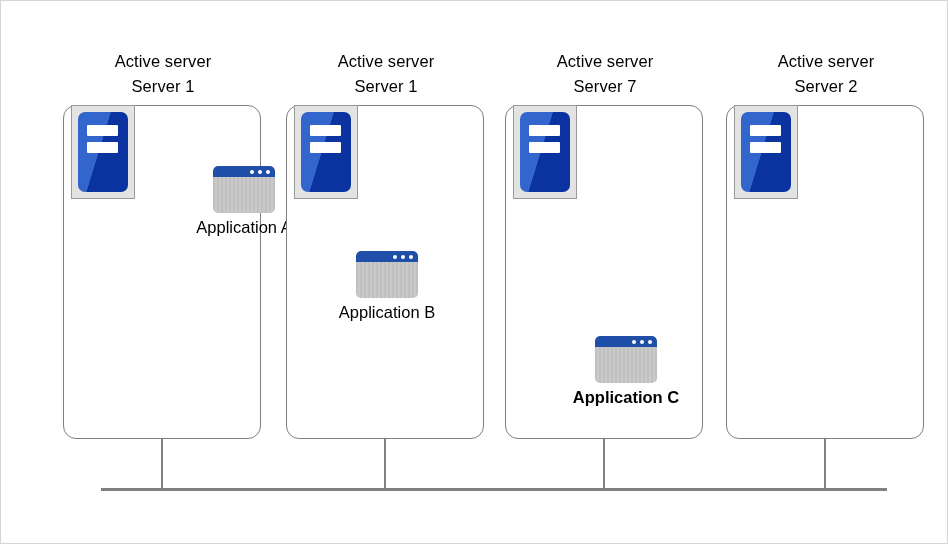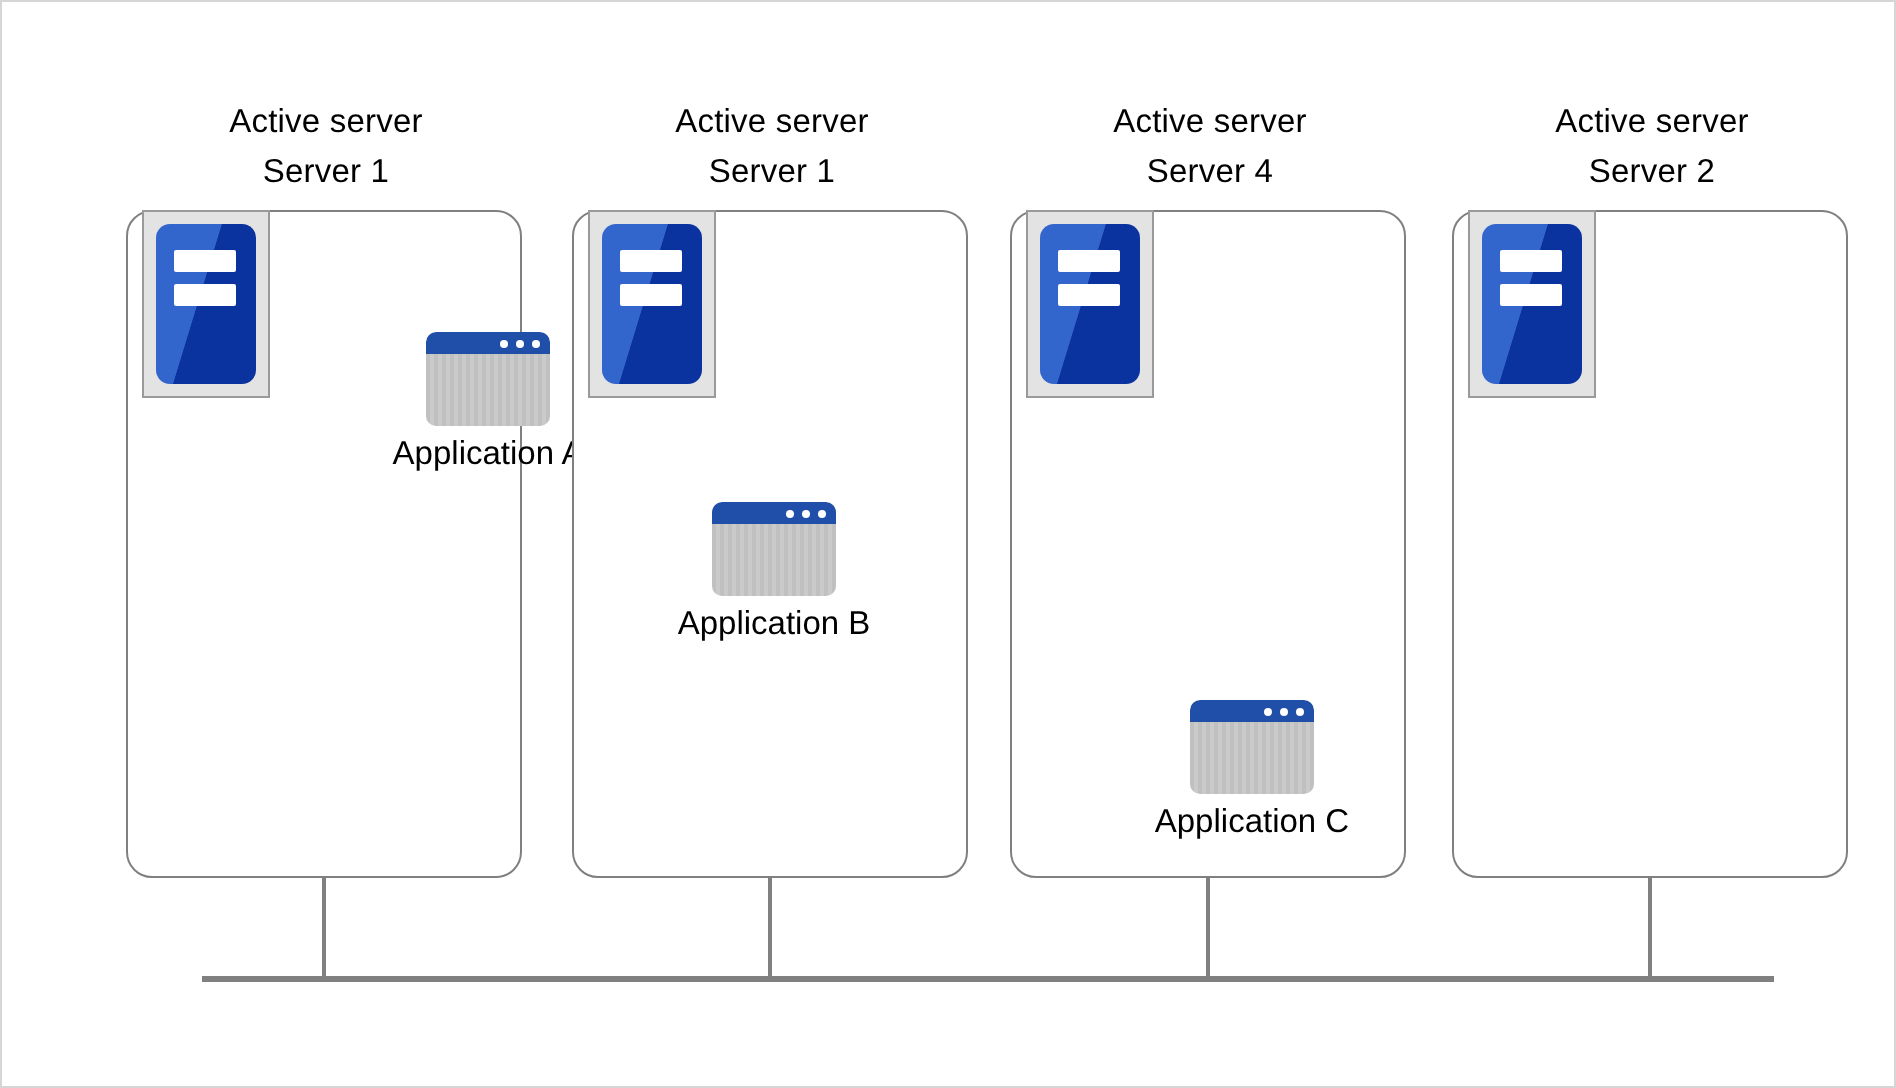--- a/index.html
+++ b/index.html
@@ -208,30 +208,30 @@
         </div>
       </div>
       <div class="app-label">Application  B</div>
     </div>
     <div class="drop-line" style="left:98px;"></div>
   </div>
 
   <div class="server-col" style="left:504px;">
     <div class="server-caption">
       <span class="cap-role">Active server</span>
-      <span class="cap-name">Server 4</span>
-    </div>
-    <div class="server-box"></div>
-    <div class="server-icon" style="top:104px;left:8px;">
-      <div class="chassis">
-        <span class="bar b1"></span>
-        <span class="bar b2"></span>
-      </div>
-    </div>
-    <div class="app-node" style="left:6px;top:349px;">
+      <span class="cap-name">Server 7</span>
+    </div>
+    <div class="server-box"></div>
+    <div class="server-icon" style="top:104px;left:8px;">
+      <div class="chassis">
+        <span class="bar b1"></span>
+        <span class="bar b2"></span>
+      </div>
+    </div>
+    <div class="app-node" style="left:6px;top:335px;font-weight:bold;">
       <div class="app-icon">
         <div class="titlebar">
           <span class="dots">
               <i></i>
               <i></i>
               <i></i>
             </span>
         </div>
       </div>
       <div class="app-label">Application  C</div>

